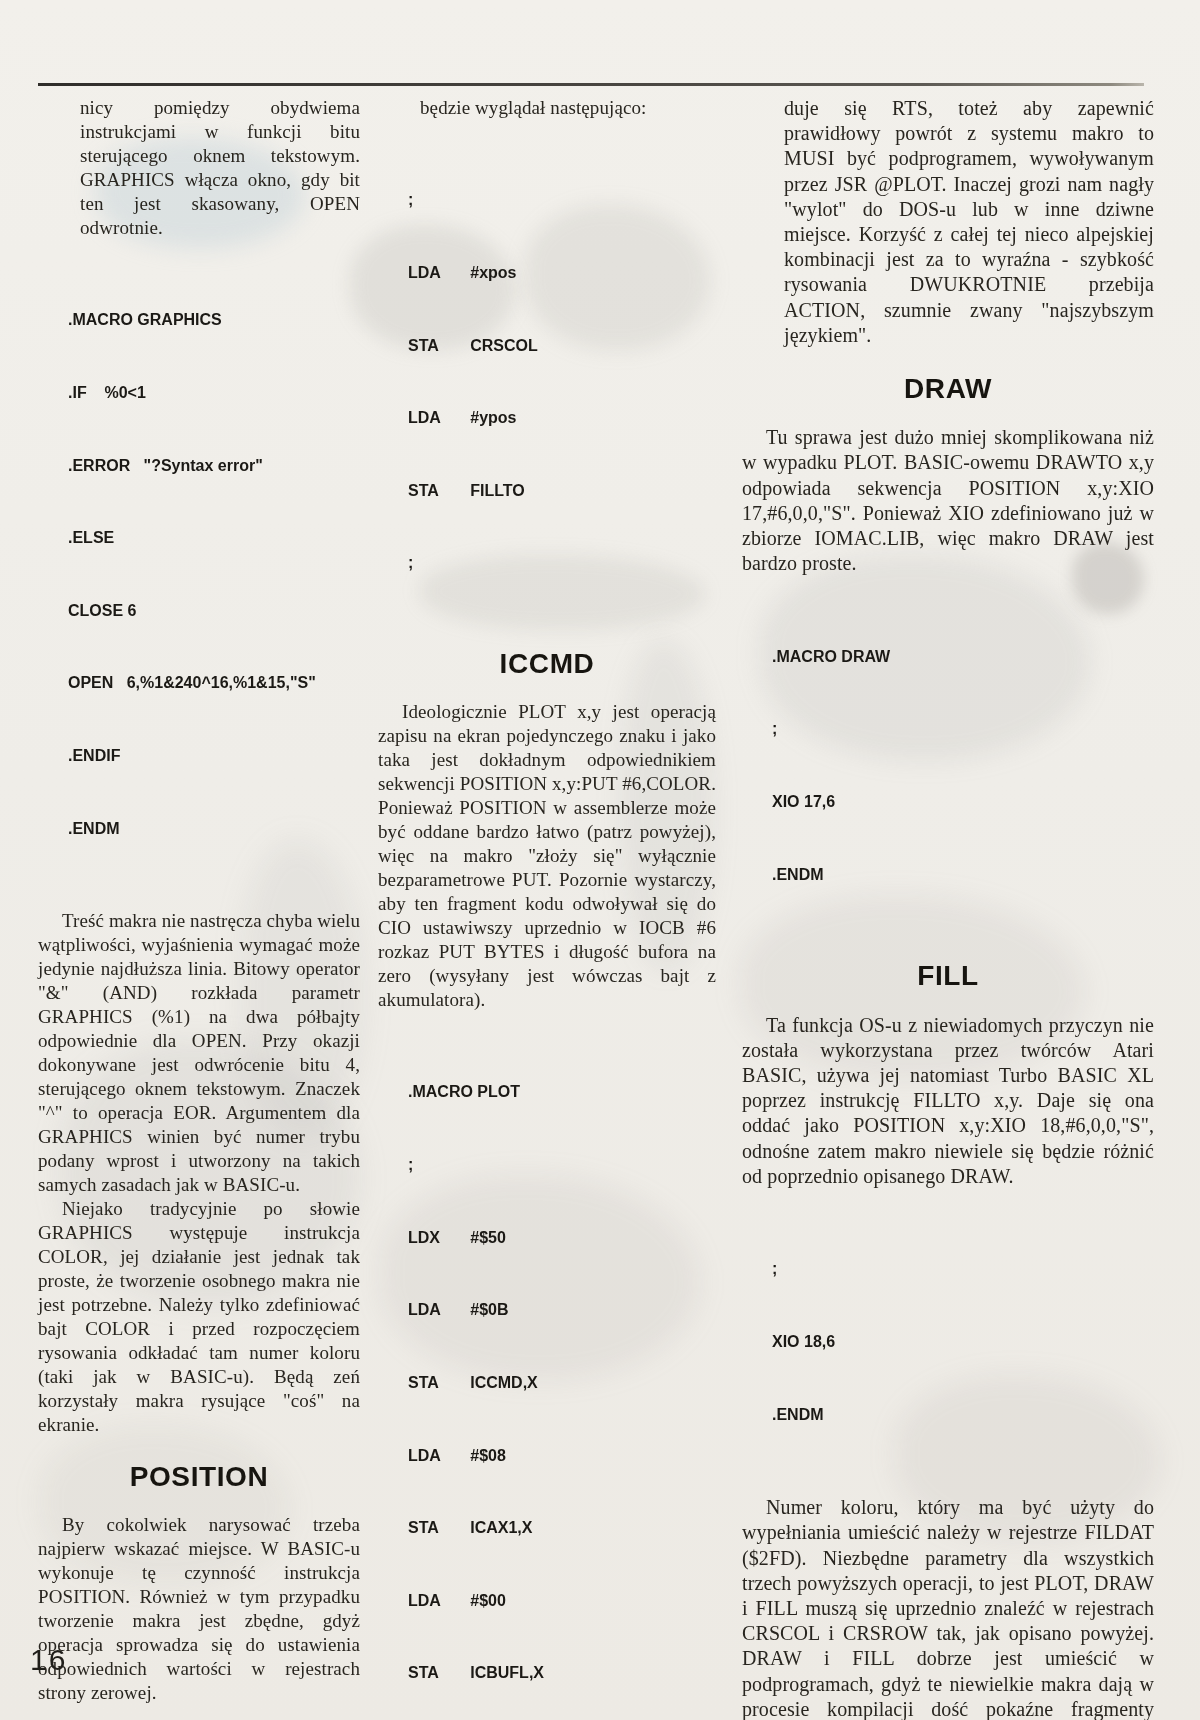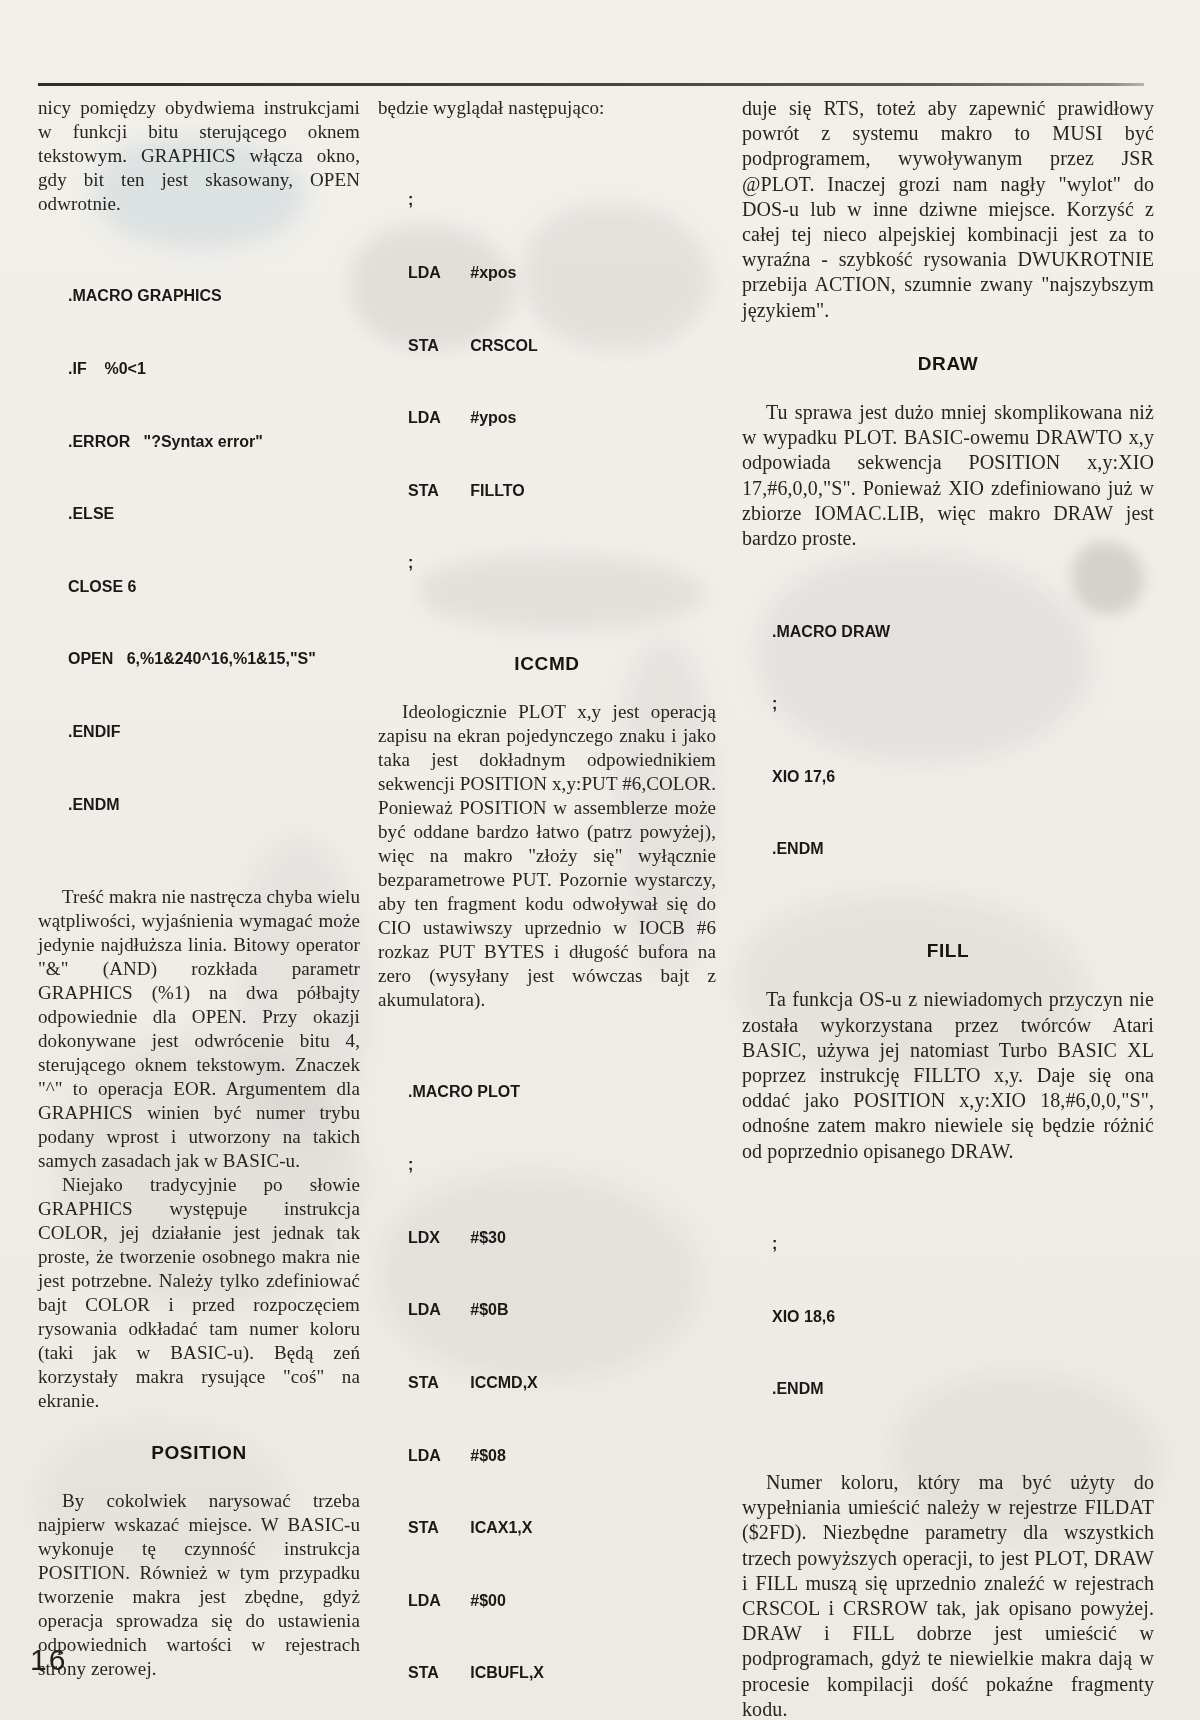--- a/index.html
+++ b/index.html
@@ -15,30 +15,30 @@
     background:linear-gradient(90deg,#2f2d2a 0%,#4a4742 55%,#5d5a54 80%,#8d897f 97%,#b9b5ab 100%);
   }
   .columns{
     position:absolute;left:38px;top:96px;width:1124px;display:flex;align-items:flex-start;
   }
   .col{color:#28251f;}
   .col-1{width:322px;margin-right:18px;font-size:19px;line-height:24px;}
   .col-2{width:338px;margin-right:26px;font-size:19px;line-height:24px;}
   .col-3{width:412px;font-size:20px;line-height:25.2px;}
   .para{margin:0;text-align:justify;text-indent:24px;letter-spacing:.1px;}
-  .para.noindent{text-indent:0;}
+  .para.noindent{text-indent:0;margin-left:42px;}
   .code{
     font-family:"Liberation Sans", sans-serif;font-weight:700;
     font-size:16px;line-height:24.2px;color:#1b1915;
     padding-left:30px;margin:20px 0;white-space:pre;tab-size:14;
   }
   .code-line{min-height:24.2px;}
   .heading{
     font-family:"Liberation Sans", sans-serif;font-weight:700;
-    font-size:19px;letter-spacing:.6px;color:#171510;
+    font-size:28px;letter-spacing:.6px;color:#171510;
     text-align:center;margin:28px 0 24px 0;
   }
   .page-number{
     position:absolute;left:30px;top:1643px;
     font-family:"Liberation Sans", sans-serif;font-size:30px;letter-spacing:2px;color:#201e1a;
   }
 </style>
 </head>
 <body>
 
@@ -99,21 +99,21 @@
       <div class="code-line">STA	CRSCOL</div>
       <div class="code-line">LDA	#ypos</div>
       <div class="code-line">STA	FILLTO</div>
       <div class="code-line">;</div>
     </div>
     <h2 class="heading">ICCMD</h2>
     <p class="para">Ideologicznie PLOT x,y jest operacją zapisu na ekran pojedynczego znaku i jako taka jest dokładnym odpowiednikiem sekwencji POSITION x,y:PUT #6,COLOR. Ponieważ POSITION w assemblerze może być oddane bardzo łatwo (patrz powyżej), więc na makro "złoży się" wyłącznie bezparametrowe PUT. Pozornie wystarczy, aby ten fragment kodu odwoływał się do CIO ustawiwszy uprzednio w IOCB #6 rozkaz PUT BYTES i długość bufora na zero (wysyłany jest wówczas bajt z akumulatora).</p>
     <div class="code">
       <div class="code-line">.MACRO PLOT</div>
       <div class="code-line">;</div>
-      <div class="code-line">LDX	#$30</div>
+      <div class="code-line">LDX	#$50</div>
       <div class="code-line">LDA	#$0B</div>
       <div class="code-line">STA	ICCMD,X</div>
       <div class="code-line">LDA	#$08</div>
       <div class="code-line">STA	ICAX1,X</div>
       <div class="code-line">LDA	#$00</div>
       <div class="code-line">STA	ICBUFL,X</div>
       
       
       
       

